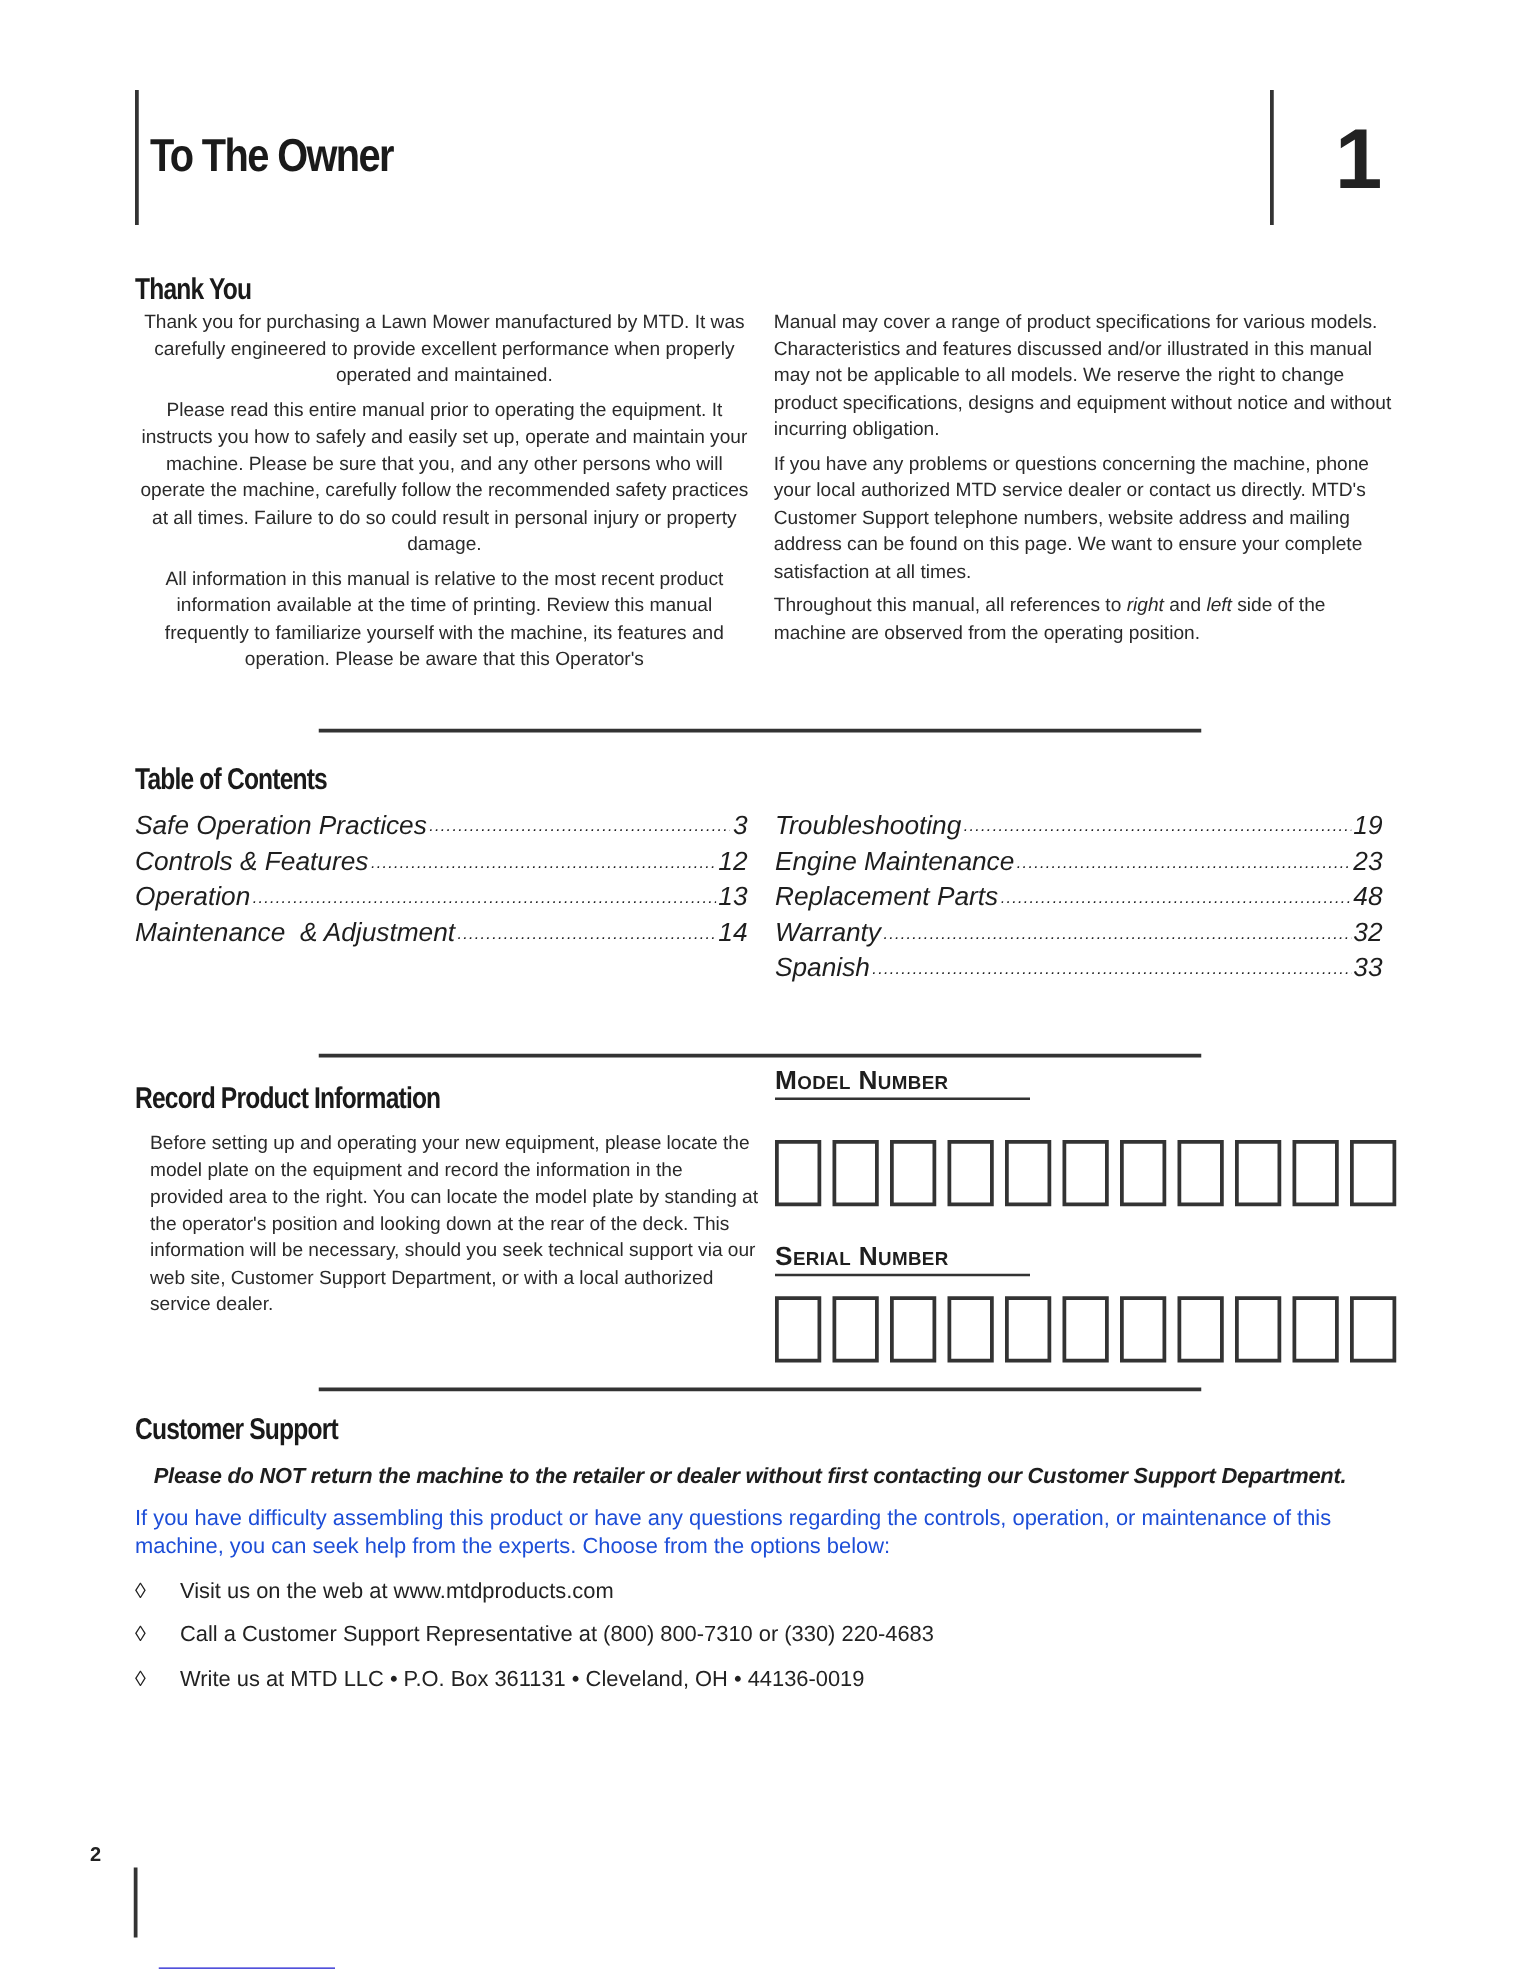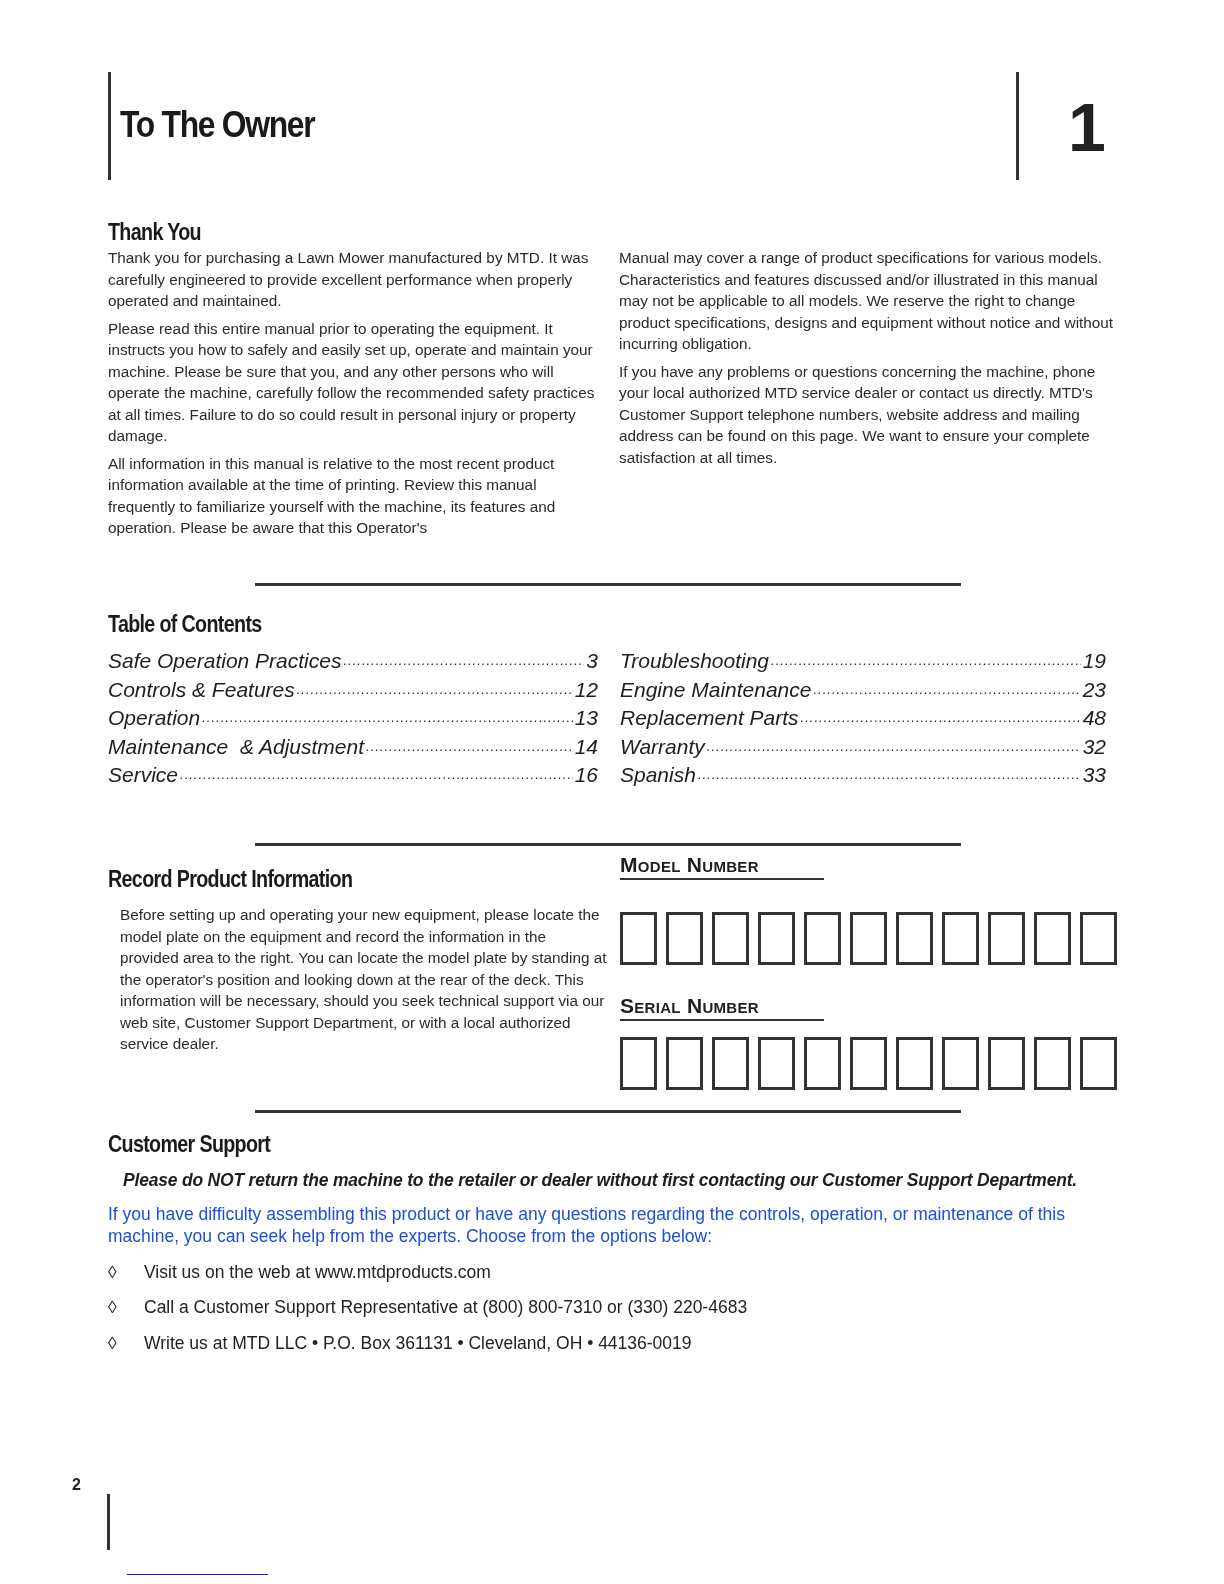--- a/index.html
+++ b/index.html
@@ -33,28 +33,29 @@
 </style>
 </head>
 <body>
 
 <div class="vbar" style="left:108px; top:72px; height:108px;"></div>
 <div class="chapter-title">To The Owner</div>
 <div class="vbar" style="left:1016px; top:72px; height:108px;"></div>
 <div class="chapter-num">1</div>
 
 <div class="h2" style="left:108px; top:218px;">Thank You</div>
-<div class="col" style="left:108px; top:247px; width:495px;">
+<div class="col" style="left:108px; top:247px; width:495px;text-align:center;">
   <p class="para">Thank you for purchasing a Lawn Mower manufactured by MTD. It was carefully engineered to provide excellent performance when properly operated and maintained.</p>
   <p class="para">Please read this entire manual prior to operating the equipment. It instructs you how to safely and easily set up, operate and maintain your machine.  Please be sure that you, and any other persons who will operate the machine, carefully follow the recommended safety practices at all times.  Failure to do so could result in personal injury or property damage.</p>
   <p class="para">All information in this manual is relative to the most recent product information available at the time of printing.  Review this manual frequently to familiarize yourself with the machine, its features and operation.  Please be aware that this Operator's</p>
 </div>
 <div class="col" style="left:619px; top:247px; width:495px;">
   <p class="para">Manual may cover a range of product specifications for various models. Characteristics and features discussed and/or illustrated in this manual may not be applicable to all models. We reserve the right to change product specifications, designs and equipment without notice and without incurring obligation.</p>
   <p class="para">If you have any problems or questions concerning the machine, phone your local authorized MTD service dealer or contact us directly.  MTD's Customer Support telephone numbers, website address and mailing address can be found on this page. We want to ensure your complete satisfaction at all times.</p>
+  <p class="para"><span>Throughout this manual, all references to </span><em>right</em><span> and </span><em>left</em><span> side of the machine  are observed from the operating position.</span></p>
 </div>
 
 <div class="rule" style="left:255px; top:583px; width:706px;"></div>
 
 <div class="h2" style="left:108px; top:610px;">Table of Contents</div>
 <div class="toc-col" style="left:108px; top:647px;">
   <div class="toc-row">
       <span class="lbl">Safe Operation Practices</span>
       <span class="dots"></span>
       <span class="pg">3</span>
@@ -66,25 +67,20 @@
     </div>
   <div class="toc-row">
       <span class="lbl">Operation</span>
       <span class="dots"></span>
       <span class="pg">13</span>
     </div>
   <div class="toc-row">
       <span class="lbl" style="white-space:pre;">Maintenance  &amp; Adjustment</span>
       <span class="dots"></span>
       <span class="pg">14</span>
-    </div>
-  <div class="toc-row">
-      <span class="lbl">Service</span>
-      <span class="dots"></span>
-      <span class="pg">16</span>
     </div>
 </div>
 <div class="toc-col" style="left:620px; top:647px; width:486px;">
   <div class="toc-row">
       <span class="lbl">Troubleshooting</span>
       <span class="dots"></span>
       <span class="pg">19</span>
     </div>
   <div class="toc-row">
       <span class="lbl">Engine Maintenance</span>

